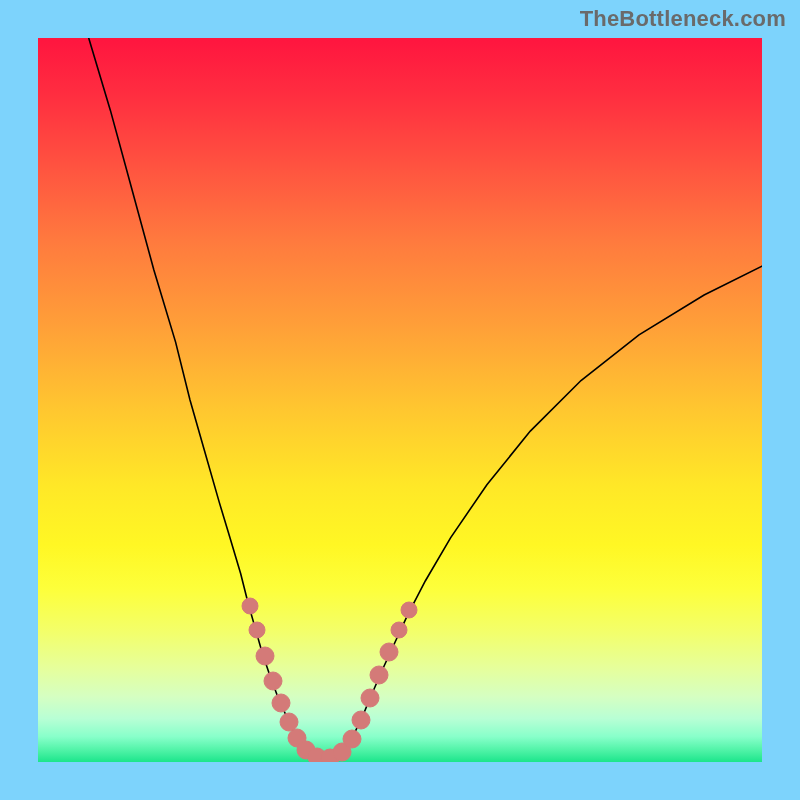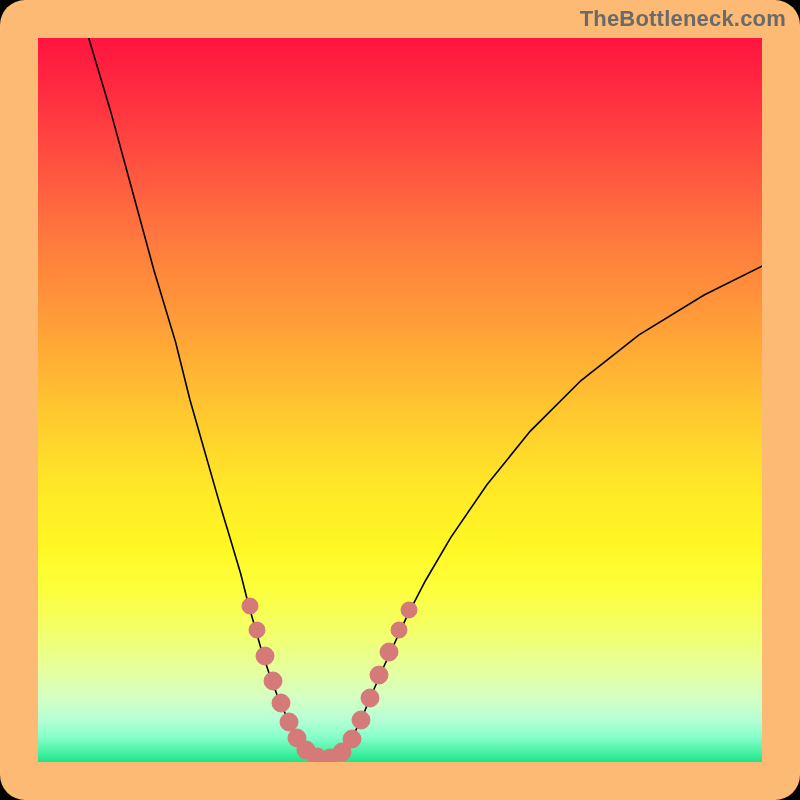--- a/index.html
+++ b/index.html
@@ -1,22 +1,21 @@
 <!DOCTYPE html>
 <html><head>
 <meta charset="utf-8">
 <style>
   * { margin: 0; padding: 0; box-sizing: border-box; }
   html, body { width: 800px; height: 800px; overflow: hidden; background: #000; }
   .container {
     width: 800px;
     height: 800px;
     position: relative;
-    background: #fdba74;
-    border-radius: 25px;
+    background: #7dd3fc;
   }
   .plot-area {
     position: absolute;
     left: 38px;
     top: 38px;
     width: 724px;
     height: 724px;
     background: linear-gradient(to bottom,
       #ff153f 0%,
       #ff2e40 8%,

